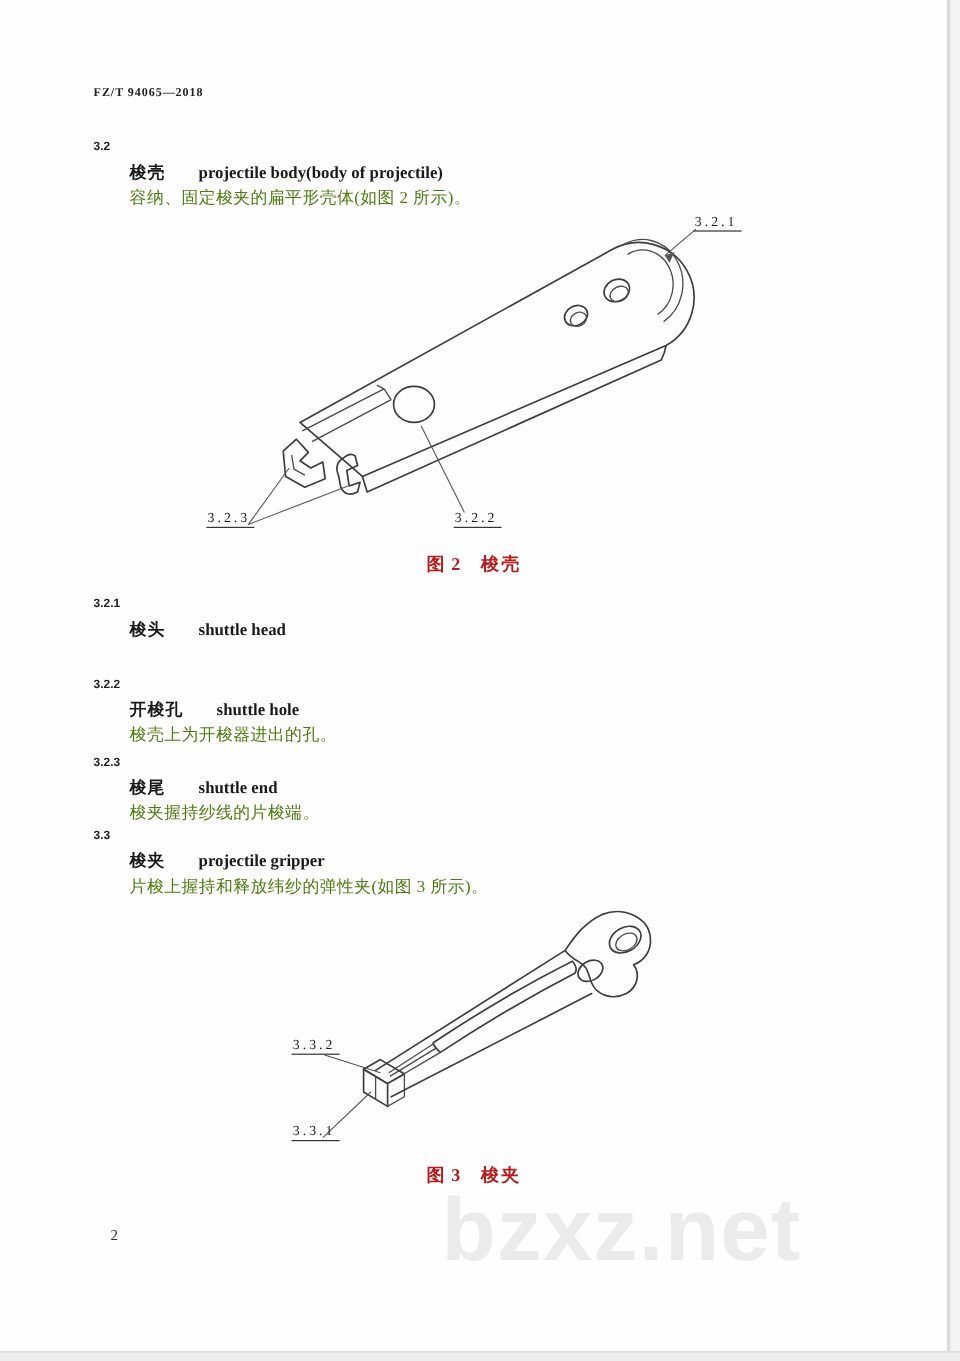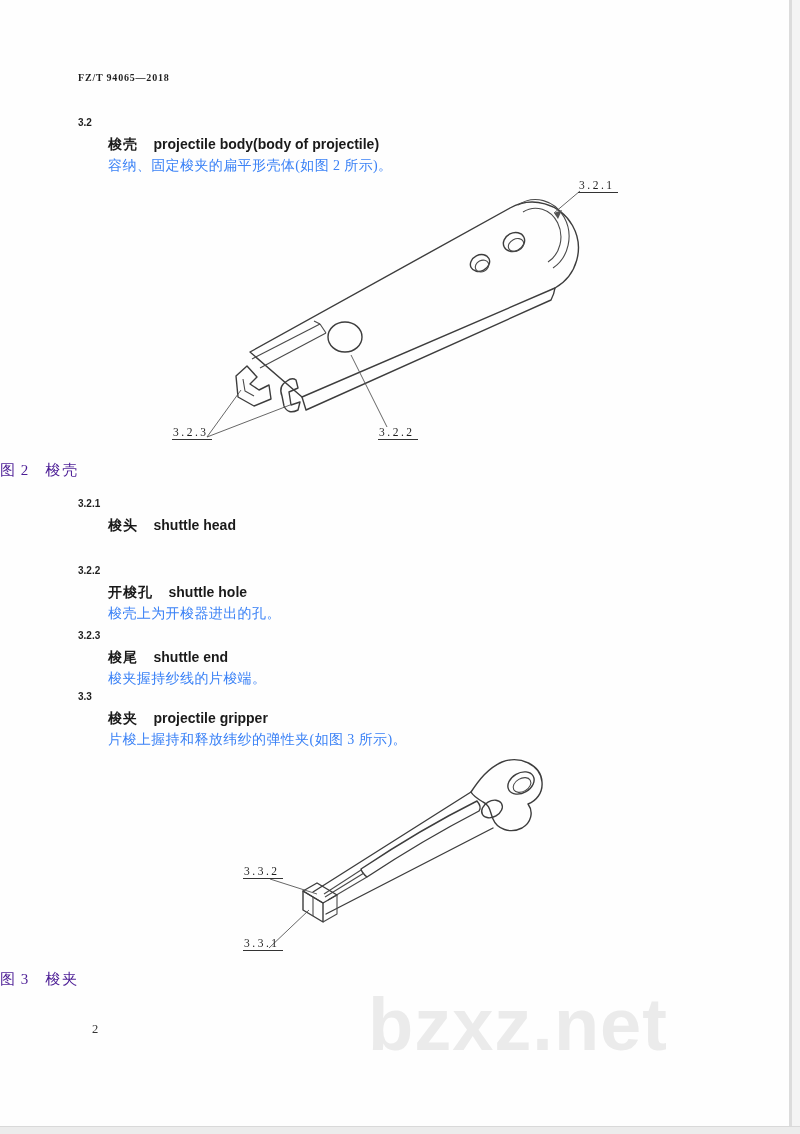--- a/index.html
+++ b/index.html
@@ -29,33 +29,33 @@
   .section{
     position:absolute;left:78px;width:640px;color:#242424;
     line-height:21.5px;font-size:14px;
   }
   .sec-num{
     font-family:"Liberation Sans","DejaVu Sans",sans-serif;
     font-size:10px;font-weight:600;color:#1f1f1f;height:21.5px;
   }
   .sec-term{padding-left:30px;font-weight:bold;height:21.5px;color:#1a1a1a;}
   .sec-term .zh{letter-spacing:1px;}
-  .sec-term .en{margin-left:12px;font-family:Liberation Sans, sans-serif;}
-  .sec-def{padding-left:30px;height:21.5px;color:#3b82f6;letter-spacing:0.4px;}
+  .sec-term .en{margin-left:24px;font-family:Liberation Serif, serif;}
+  .sec-def{padding-left:30px;height:21.5px;color:#4d7c0f;letter-spacing:0.4px;}
   .figure{position:absolute;}
   .figure svg{position:absolute;left:0;top:0;}
   .fig-label{
     position:absolute;
     font-size:11.5px;color:#1f1f1f;letter-spacing:2.5px;
     border-bottom:1.2px solid #333;padding:0 3px 1px 1px;
     font-family:"Liberation Serif","DejaVu Serif",serif;white-space:nowrap;
   }
   .fig-caption{
-    position:absolute;left:0;width:790px;text-align:left;
-    font-size:15px;font-weight:normal;color:#4c1d95;
+    position:absolute;left:0;width:790px;text-align:center;
+    font-size:15px;font-weight:bold;color:#b91c1c;
   }
   .fig-caption .cap-no{margin-right:16px;letter-spacing:1px;}
   .fig-caption .cap-title{letter-spacing:2px;}
   .page-number{
     position:absolute;left:92px;top:1022px;
     font-size:12.5px;color:#333;
   }
   .watermark{
     position:absolute;left:368px;top:982px;
     font-family:"Liberation Sans","DejaVu Sans",sans-serif;

